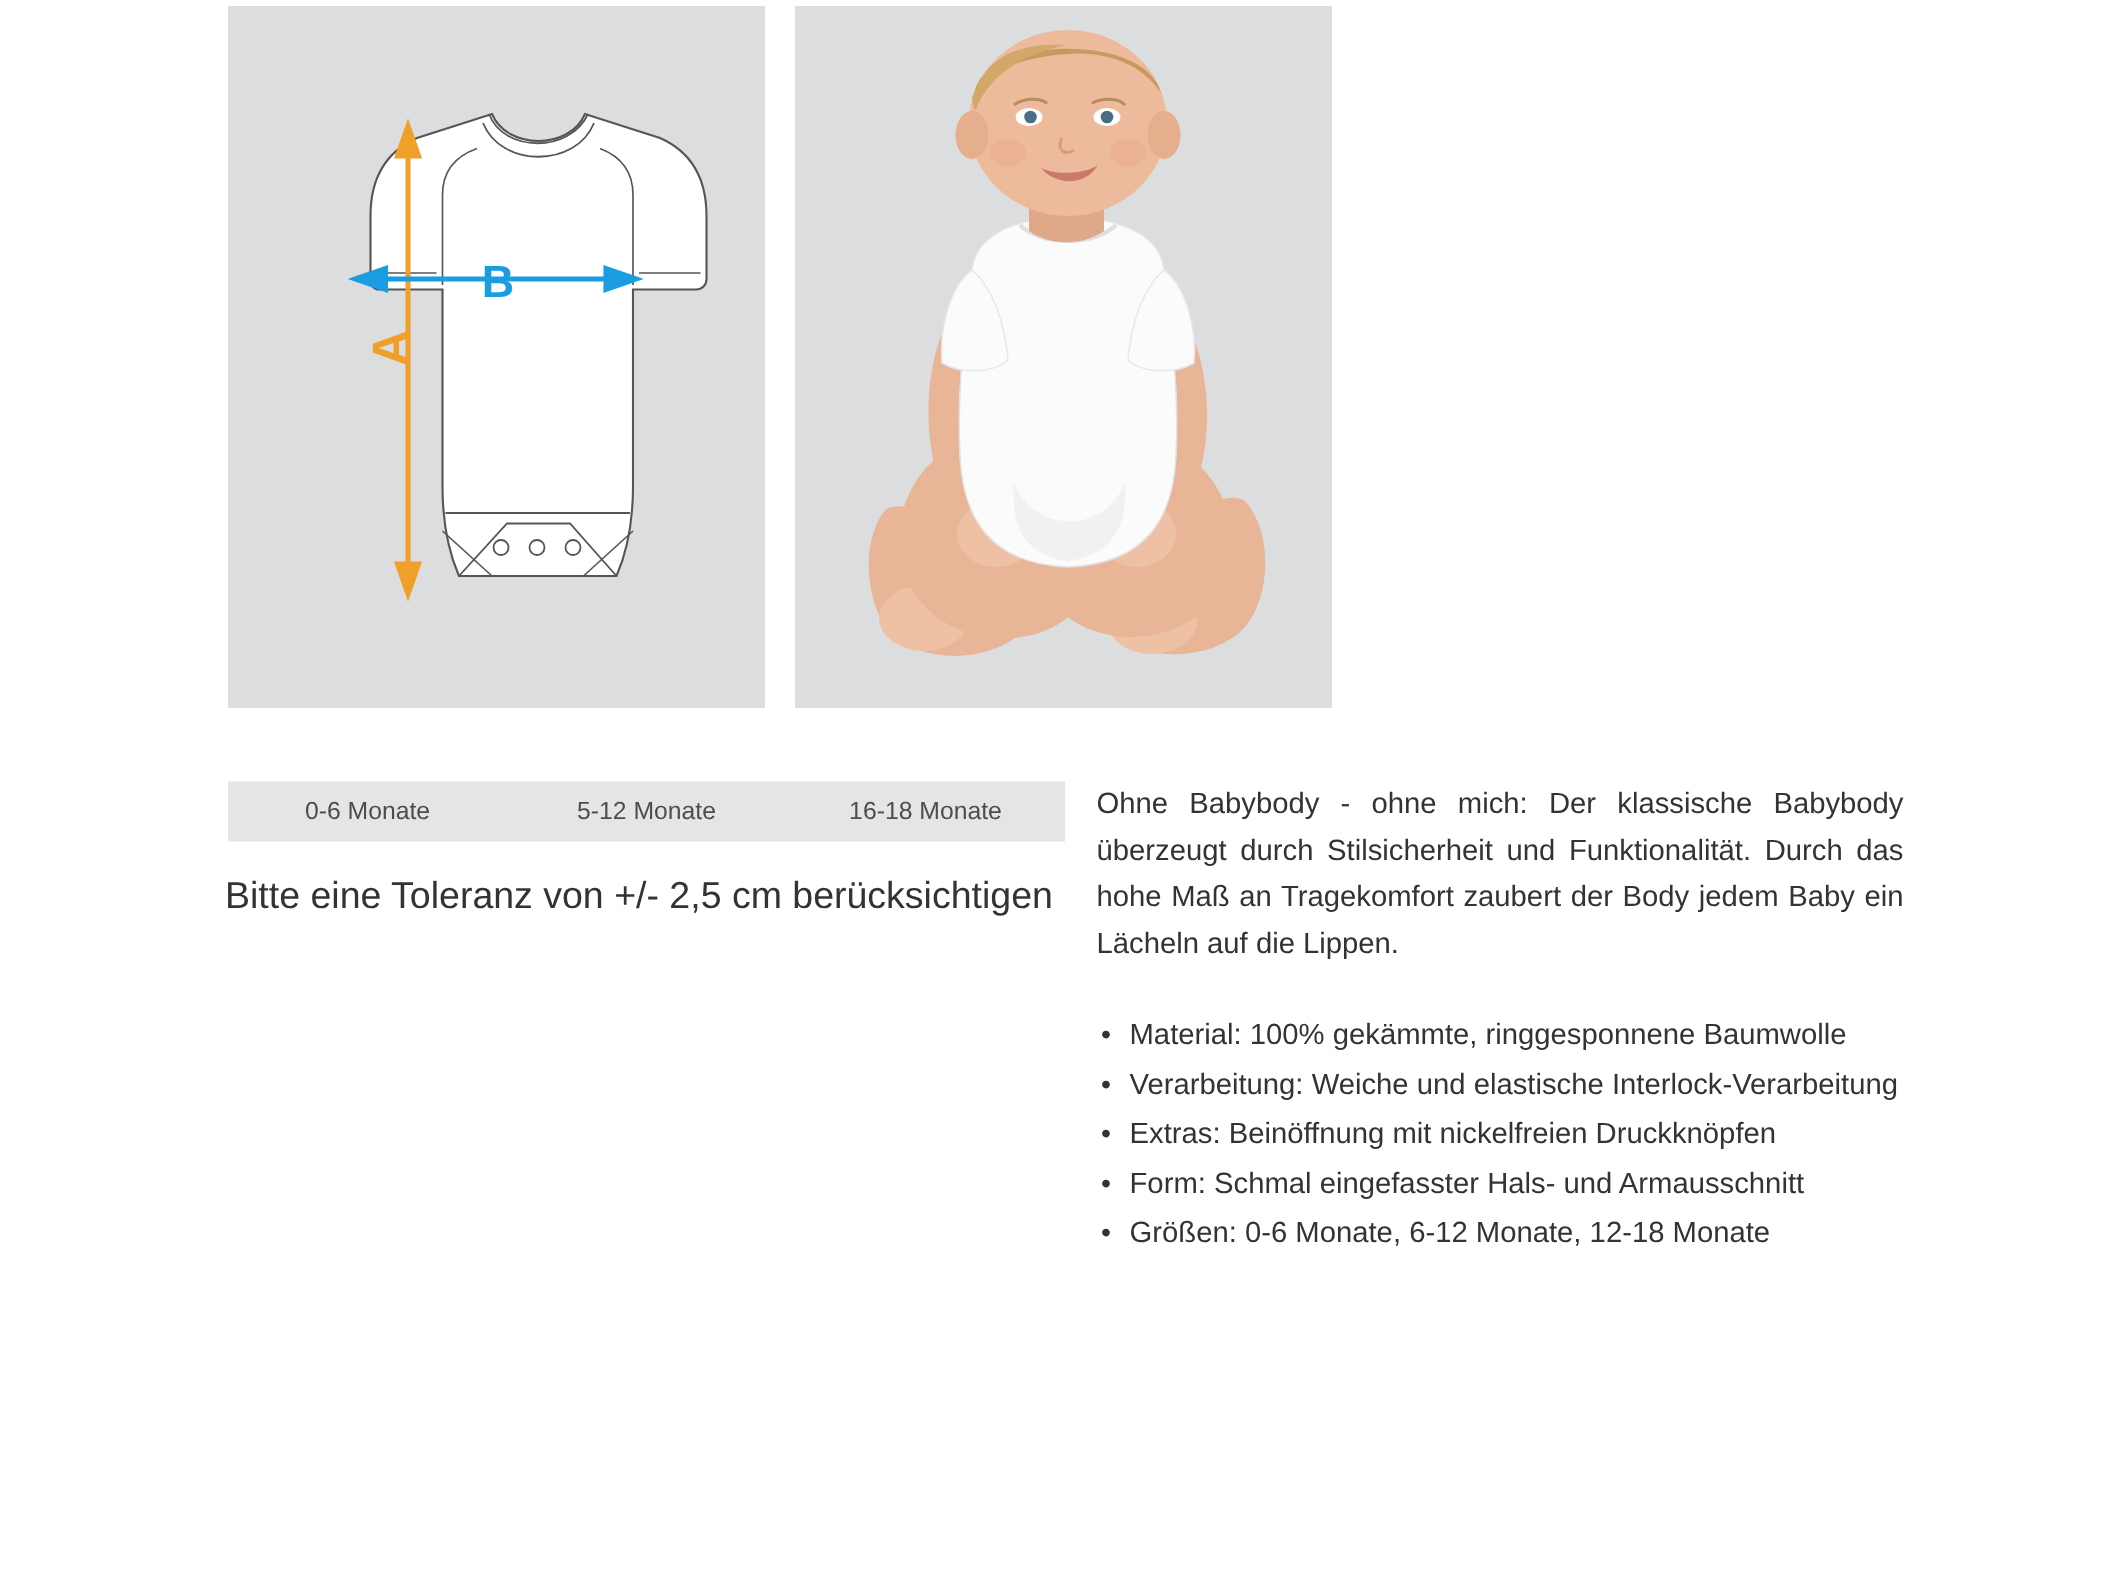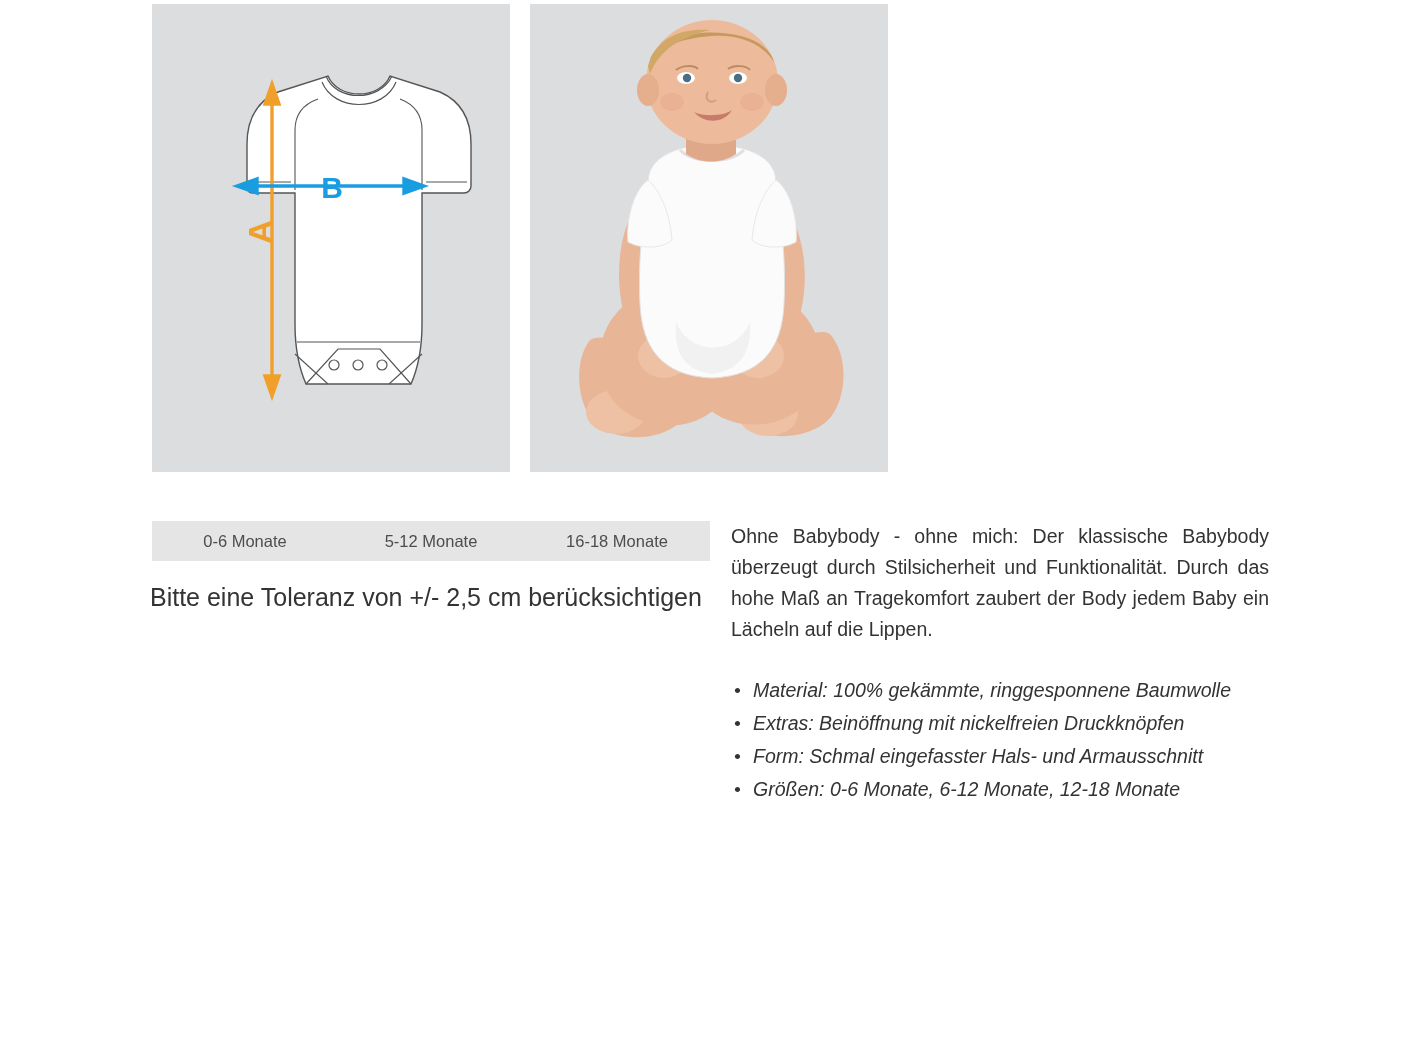--- a/index.html
+++ b/index.html
@@ -79,21 +79,20 @@
     line-height: 31px;
     color: #333333;
     margin: 0;
     text-align: justify;
     hyphens: auto;
   }
   .spec-list {
     margin: 30px 0 0 0;
     padding: 0;
     list-style: none;
-    font-style: italic;
   }
   .spec-list li {
     position: relative;
     padding-left: 22px;
     font-size: 19.5px;
     line-height: 31px;
     color: #333333;
     margin-bottom: 2px;
   }
   .spec-list li::before {
@@ -249,19 +248,20 @@
     <div class="size-cell">5-12 Monate</div>
     <div class="size-cell">16-18 Monate</div>
   </div>
 
   <div class="tolerance">Bitte eine Toleranz von +/- 2,5 cm berücksichtigen</div>
 
   <div class="desc-col">
     <p class="desc-para">Ohne Babybody - ohne mich: Der klassische Babybody überzeugt durch Stilsicherheit und Funktionalität. Durch das hohe Maß an Tragekomfort zaubert der Body jedem Baby ein Lächeln auf die Lippen.</p>
     <ul class="spec-list">
       <li>Material: 100% gekämmte, ringgesponnene Baumwolle</li>
+      <li>Verarbeitung: Weiche und elastische Interlock-Verarbeitung</li>
       <li>Extras: Beinöffnung mit nickelfreien Druckknöpfen</li>
       <li>Form: Schmal eingefasster Hals- und Armausschnitt</li>
       <li>Größen:   0-6 Monate, 6-12 Monate, 12-18 Monate</li>
     </ul>
   </div>
 
 </div>
 
 </body></html>

